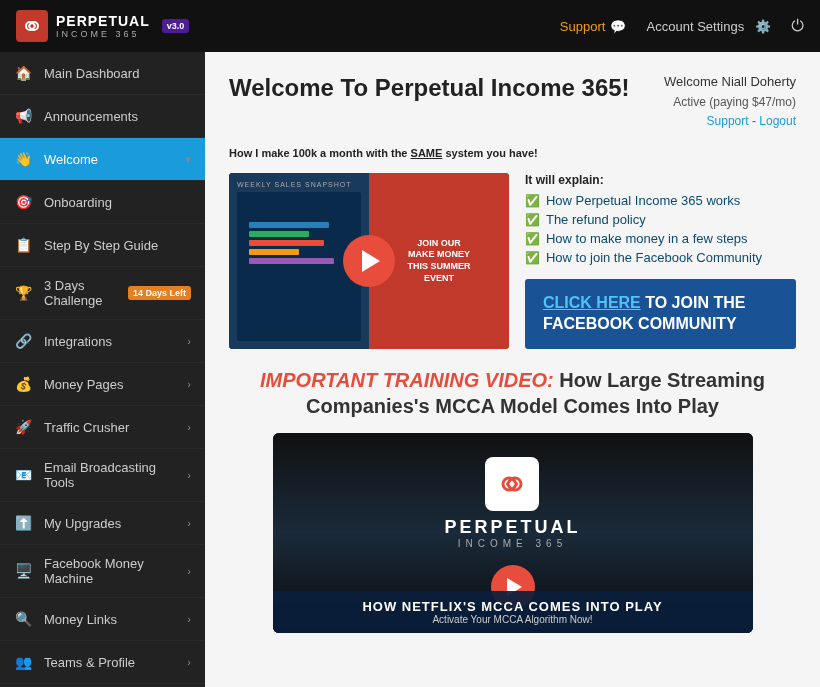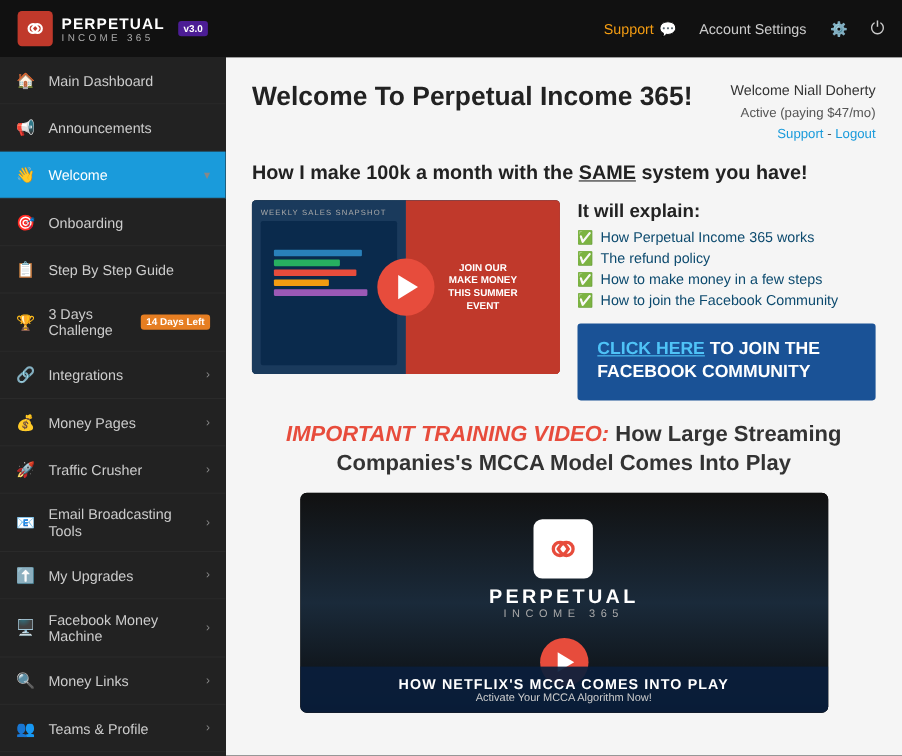--- a/index.html
+++ b/index.html
@@ -49,21 +49,21 @@
       display: flex;
       align-items: center;
       gap: 5px;
       cursor: pointer;
     }
     .header-account {
       color: #ccc;
       font-size: 13px;
       display: flex;
       align-items: center;
-      gap: 22px;
+      gap: 11px;
       cursor: pointer;
     }
     .header-power {
       color: #ccc;
       font-size: 16px;
       cursor: pointer;
     }
 
     
     .main-layout {
@@ -158,21 +158,21 @@
     .video-cta-row {
       display: flex;
       gap: 16px;
       margin-bottom: 18px;
     }
     .video-thumb {
       width: 280px;
       flex-shrink: 0;
       background: #000;
       border-radius: 4px;
-      height: 158px;
+      height: 176px;
       position: relative;
       overflow: hidden;
       cursor: pointer;
     }
     .video-thumb-inner {
       width: 100%;
       height: 100%;
       background: linear-gradient(135deg, #1a3a5c 0%, #2c5f8a 40%, #e74c3c 80%);
       display: flex;
       align-items: center;
@@ -195,21 +195,21 @@
       border-left: 18px solid #fff;
       border-top: 11px solid transparent;
       border-bottom: 11px solid transparent;
       margin-left: 4px;
     }
 
     .cta-panel {
       flex: 1;
     }
     .cta-heading {
-      font-size: 17px;
+      font-size: 12px;
       font-weight: bold;
       color: #222;
       margin-bottom: 6px;
     }
     .cta-list {
       list-style: none;
       margin-bottom: 14px;
     }
     .cta-list li {
       font-size: 13px;
@@ -459,21 +459,21 @@
         <div class="user-name">Welcome Niall Doherty</div>
         <div class="user-status">Active (paying $47/mo)</div>
         <div>
           <a href="#">Support</a>
           <span> - </span>
           <a href="#">Logout</a>
         </div>
       </div>
     </div>
 
-    <p style="font-size:18px;font-weight:bold;color:#222;margin-bottom:14px;">
+    <p style="font-size:11px;font-weight:bold;color:#222;margin-bottom:14px;">
       <span>How I make 100k a month with the</span>
       <span style="text-decoration:underline;">SAME</span>
       <span>system you have!</span>
     </p>
 
     <div class="video-cta-row">
 
       <div class="video-thumb">
         <div class="video-thumb-inner">
 

